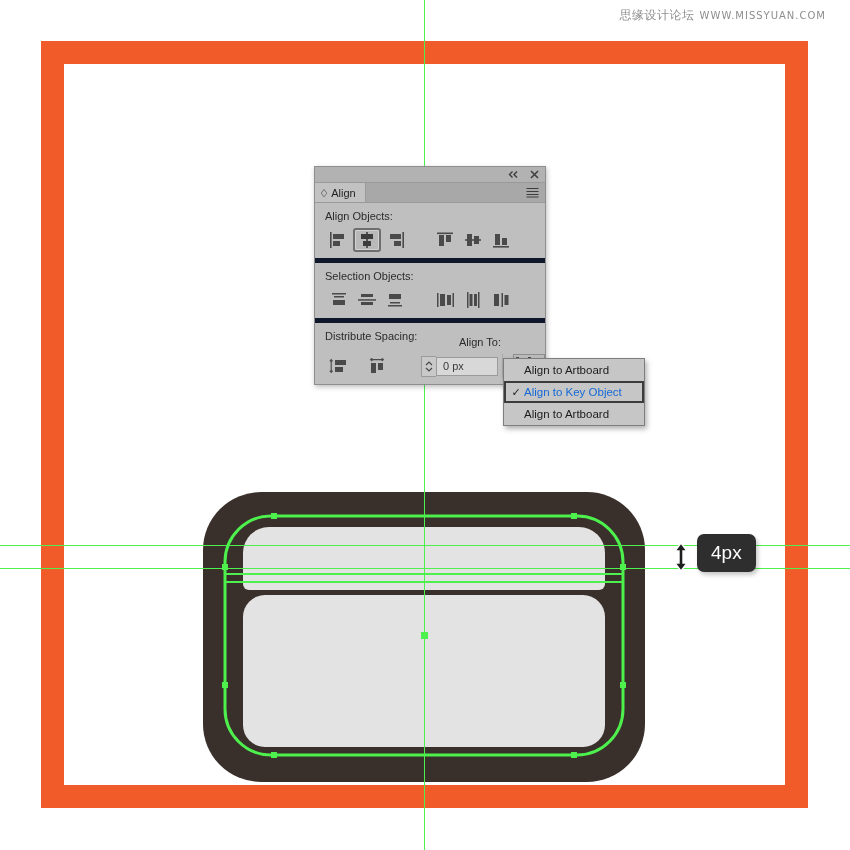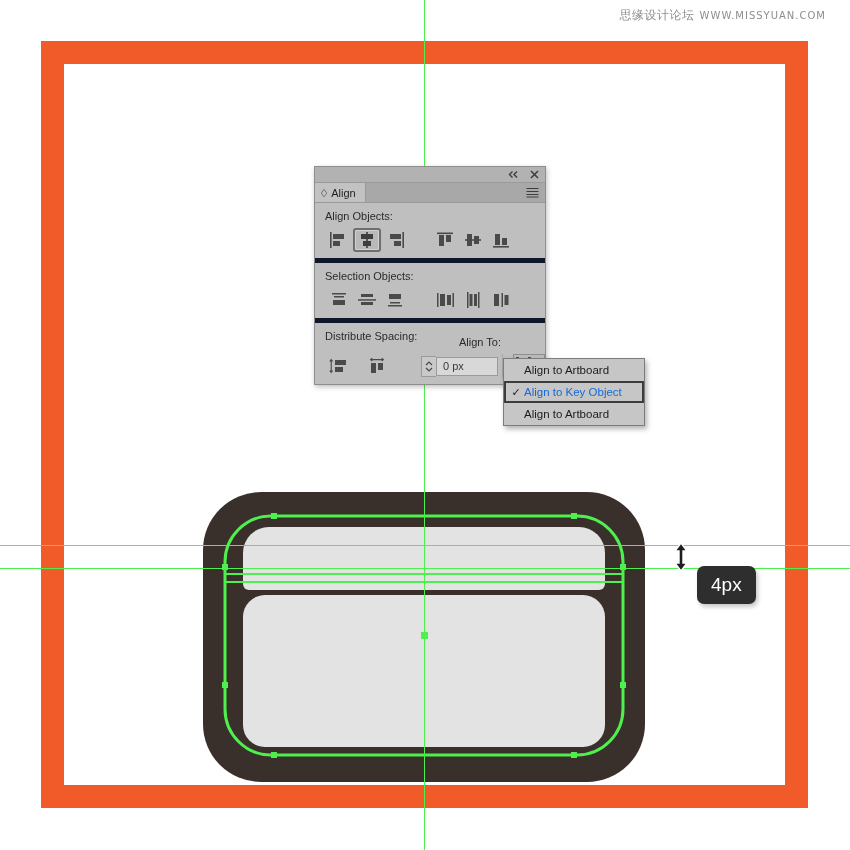--- a/index.html
+++ b/index.html
@@ -109,21 +109,20 @@
     position: absolute;
     left: 697px;
     top: 534px;
     background: #2e2e2e;
     color: #ffffff;
     border-radius: 7px;
     padding: 9px 14px 10px 14px;
     font-size: 19px;
     line-height: 1;
     box-shadow: 2px 3px 4px rgba(0,0,0,0.22);
-    margin-top: 32px;
   }
   #cursor-resize {
     position: absolute;
     left: 670px;
     top: 542px;
     width: 22px;
     height: 30px;
   }
 
   

